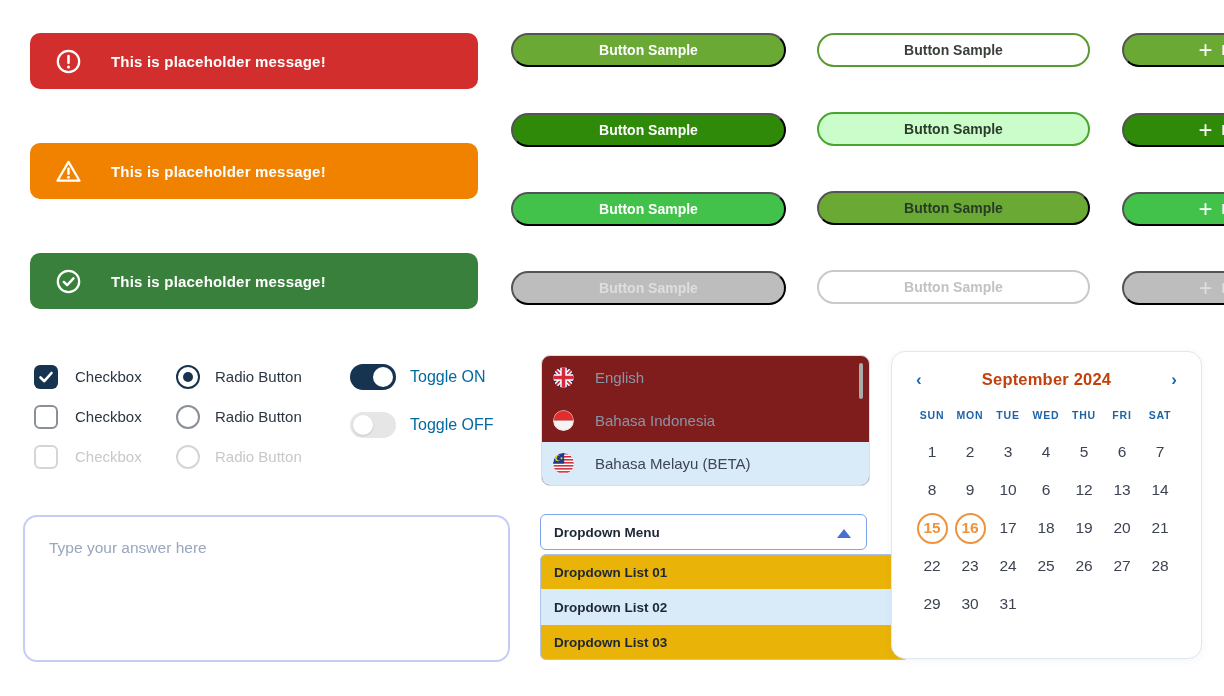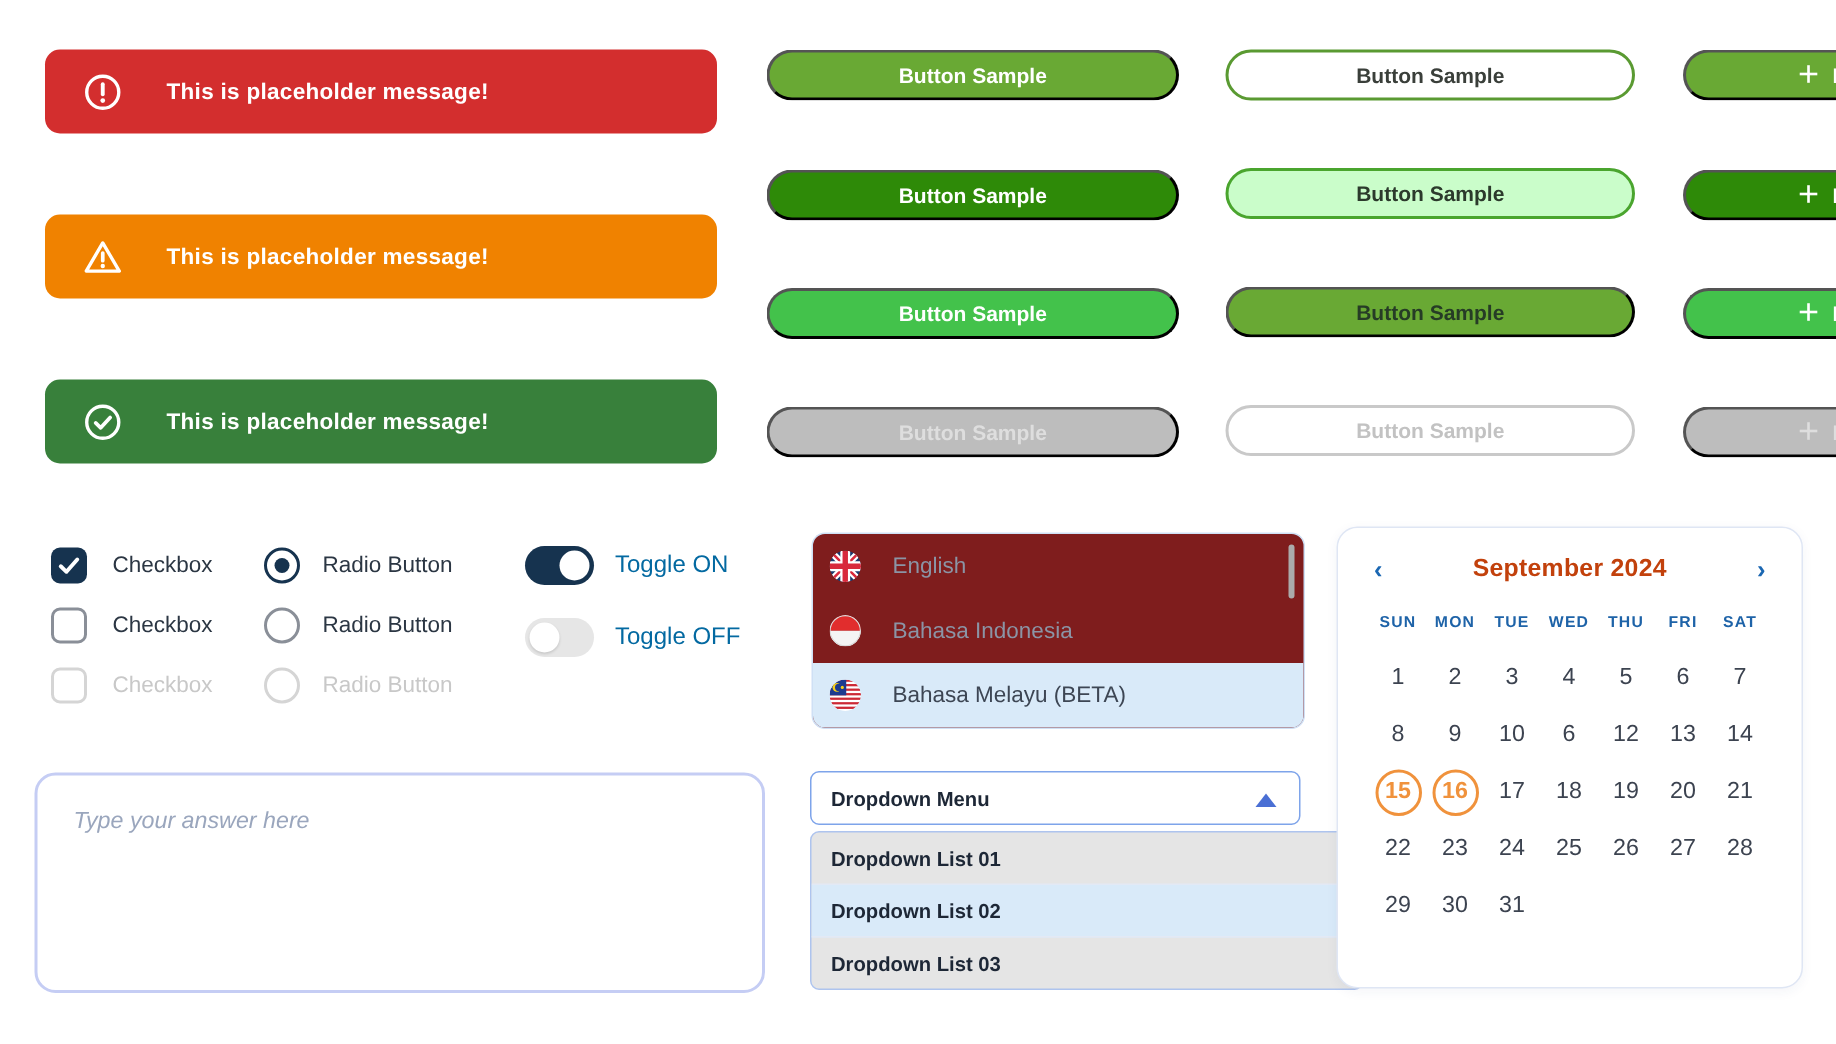--- a/index.html
+++ b/index.html
@@ -59,30 +59,30 @@
   .lang-item{flex:1;display:flex;align-items:center;font-size:15px;color:#8b94a5;}
   .lang-item.sel{background:#d9eaf9;color:#3d4654;}
   .lang-flag{width:21px;height:21px;border-radius:50%;margin-left:11px;flex:0 0 auto;overflow:hidden;}
   .lang-flag svg{width:100%;height:100%;display:block;}
   .lang-item .lbl{margin-left:21px;}
   .lang-scrollbar{position:absolute;right:6px;top:7px;width:4px;height:36px;border-radius:2px;background:#ababab;}
 
   
   .answer{position:absolute;left:23px;top:515px;width:487px;height:147px;box-sizing:border-box;
           border:2px solid #c5cdf4;border-radius:14px;padding:22px 24px;font-family:"Liberation Sans",sans-serif;
-          font-size:15.5px;color:#c2410c;resize:none;outline:none;background:#fff;font-style:italic;}
+          font-size:15.5px;color:#c2410c;resize:none;outline:none;background:#fff;}
   .answer::placeholder{color:#9aa6bd;}
 
   
   .dd-header{position:absolute;left:540px;top:514px;width:327px;height:36px;box-sizing:border-box;
              border:1.5px solid #7ea4ea;border-radius:6px;background:#fff;display:flex;align-items:center;}
   .dd-header .lbl{margin-left:13px;font-size:13.5px;font-weight:700;color:#1d2736;}
   .dd-caret{position:absolute;right:15px;top:14px;width:0;height:0;
             border-left:7px solid transparent;border-right:7px solid transparent;border-bottom:9px solid #4a6fd4;}
-  .dd-list{position:absolute;left:540px;top:554px;width:369px;box-sizing:border-box;background:#e5e5e5;
+  .dd-list{position:absolute;left:540px;top:554px;width:369px;box-sizing:border-box;background:#eab308;
            border:1.5px solid #aec4ee;border-radius:6px;overflow:hidden;}
   .dd-item{height:34px;display:flex;align-items:center;font-size:13.5px;font-weight:700;color:#1d2736;
            border-bottom:1px solid #e3e9f5;}
   .dd-item:last-child{border-bottom:none;}
   .dd-item .t{margin-left:13px;}
   .dd-item-active{background:#d9eaf9;}
 
   
   .cal-card{position:absolute;left:891px;top:351px;width:311px;height:308px;box-sizing:border-box;
             background:#fff;border:1.5px solid #dfe6f4;border-radius:14px;box-shadow:0 2px 8px rgba(30,60,120,.05);}

